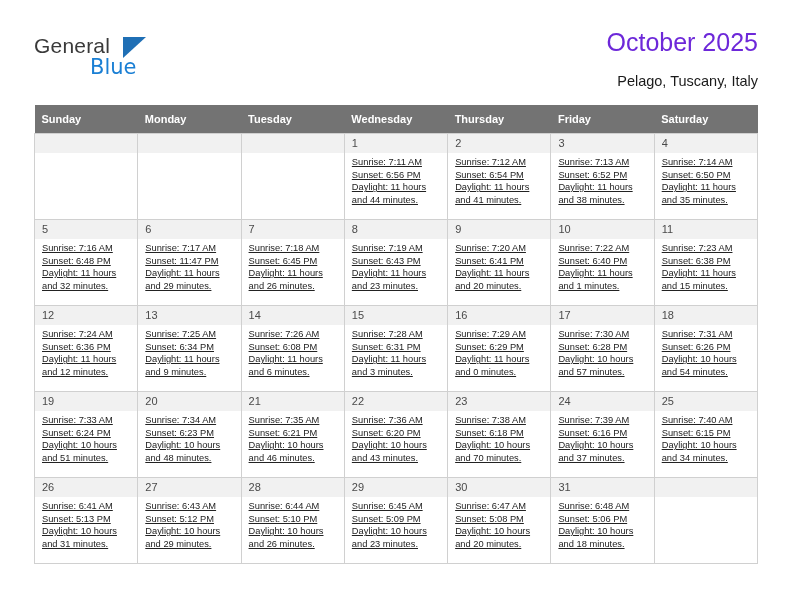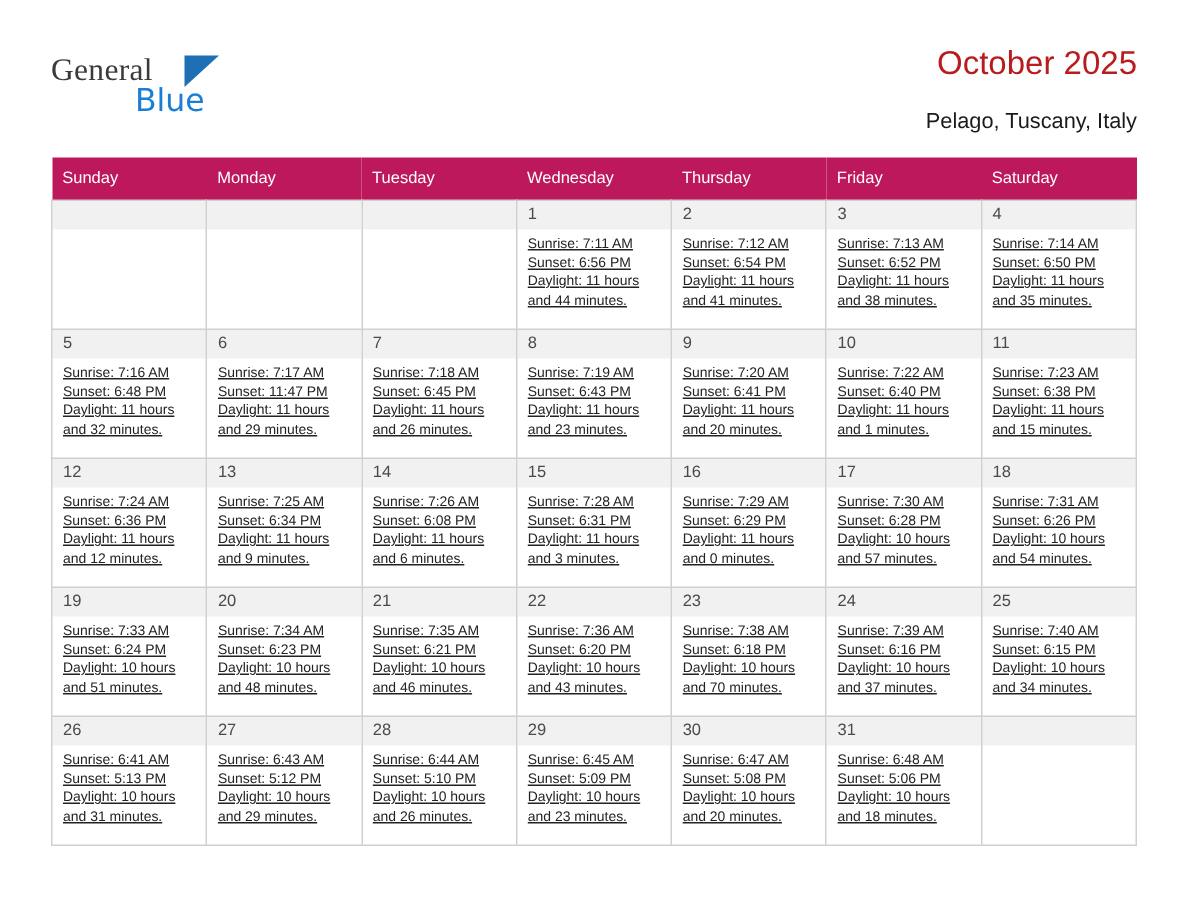--- a/index.html
+++ b/index.html
@@ -36,21 +36,21 @@
     width: 200px;
     height: 56px;
   }
   .logo-general {
     position: absolute;
     left: 0;
     top: 0;
     font-size: 21px;
     letter-spacing: .2px;
     color: #3a3a3a;
-    font-family: Liberation Serif, serif;
+    font-family: Liberation Sans, sans-serif;
   }
   .logo-tri {
     position: absolute;
     left: 89px;
     top: 3px;
     width: 0;
     height: 0;
     border-left: 23px solid #1f6fb5;
     border-bottom: 21px solid transparent;
   }
@@ -62,22 +62,22 @@
     color: #1a7fd4;
     font-family: "DejaVu Sans", sans-serif;
   }
   .title-block {
     position: absolute;
     right: 0;
     top: 0;
     text-align: right;
   }
   .cal-title {
-    font-size: 22px;
-    color: #b91c1c;
+    font-size: 25px;
+    color: #6d28d9;
     line-height: 32px;
     white-space: nowrap;
   }
   .cal-subtitle {
     font-size: 14.5px;
     color: #1a1a1a;
     line-height: 20px;
     margin-top: 13px;
     white-space: nowrap;
   }
@@ -85,24 +85,24 @@
   
   .calendar {
     position: absolute;
     left: 34px;
     top: 105px;
     width: 724px;
     border-collapse: collapse;
     table-layout: fixed;
   }
   .calendar th {
-    background: #be185d;
+    background: #737373;
     color: #ffffff;
     font-size: 11px;
-    font-weight: normal;
+    font-weight: bold;
     text-align: left;
     padding: 5px 0 5px 7px;
     height: 18px;
     border: none;
   }
   .calendar td {
     vertical-align: top;
     padding: 0;
     border: 1px solid #d0d0d0;
     border-top: none;

